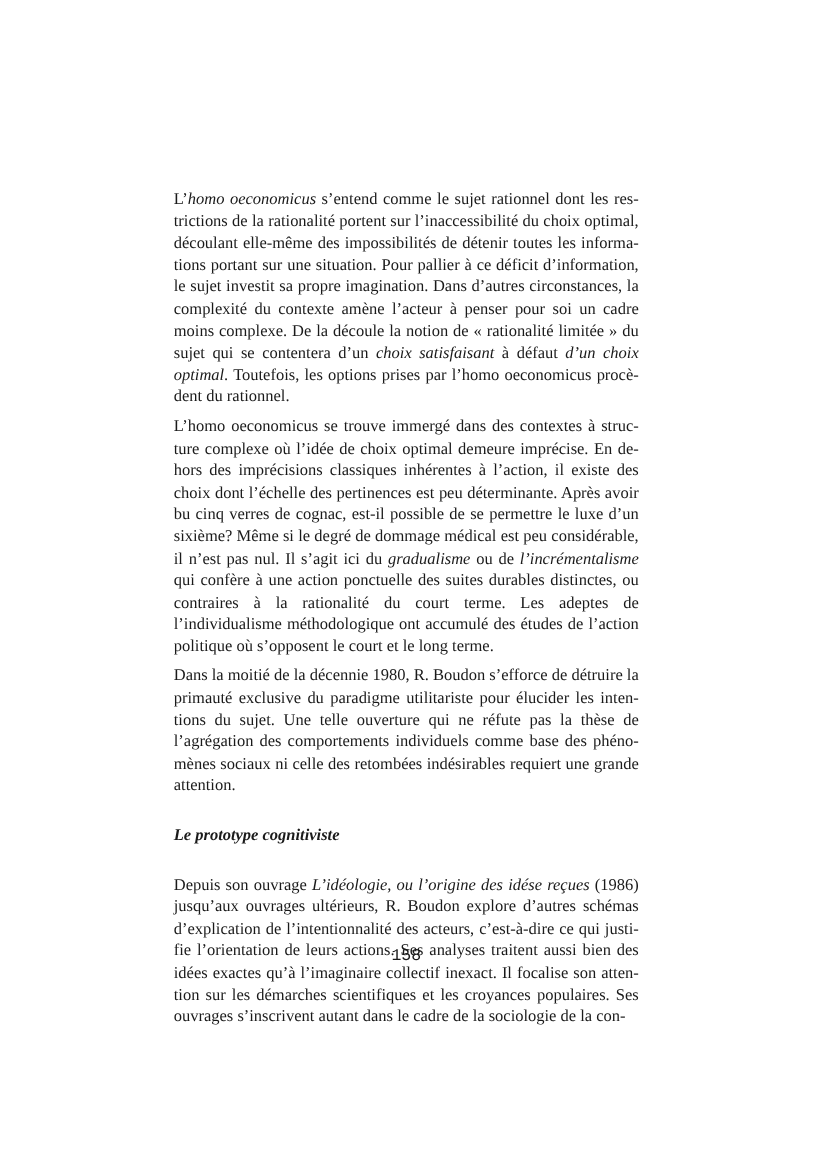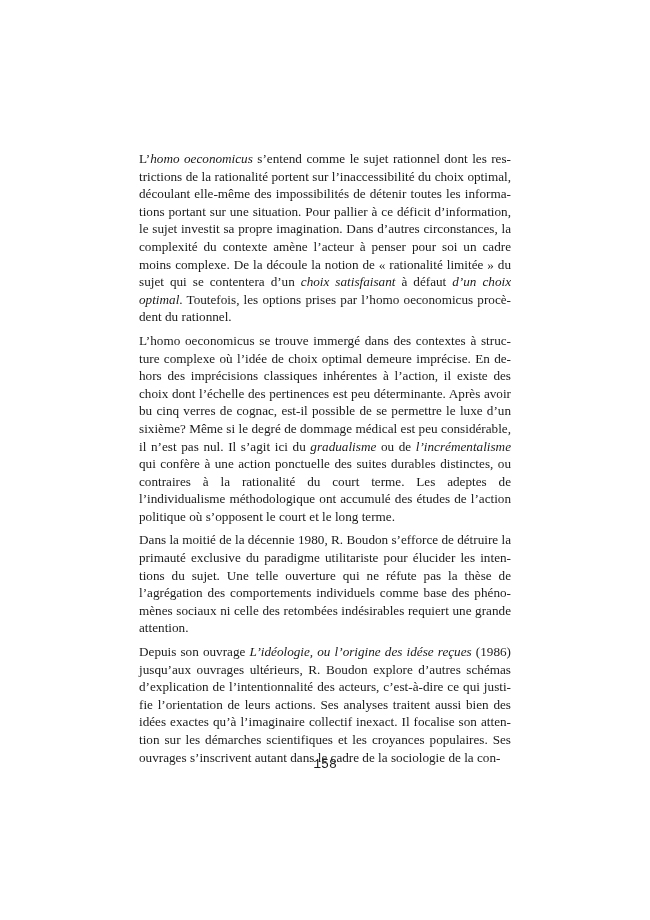--- a/index.html
+++ b/index.html
@@ -43,16 +43,17 @@
     font-family: Liberation Mono, monospace;
   }
 </style>
 </head>
 <body>
 
 <div class="page">
   <p class="para"><span>L’</span><em>homo oeconomicus</em><span> s’entend comme le sujet rationnel dont les res­trictions de la rationalité portent sur l’inaccessibilité du choix optimal, découlant elle-même des impossibilités de détenir toutes les informa­tions portant sur une situation. Pour pallier à ce déficit d’information, le sujet investit sa propre imagination. Dans d’autres circonstances, la complexité du contexte amène l’acteur à penser pour soi un cadre moins complexe. De la découle la notion de « rationalité limitée » du sujet qui se contentera d’un </span><em>choix satisfaisant</em><span> à défaut  </span><em>d’un choix optimal</em><span>. Toutefois, les options prises par l’homo oeconomicus procè­dent du rationnel.</span></p>
   <p class="para"><span>L’homo oeconomicus se trouve immergé dans des contextes à struc­ture complexe où l’idée de choix optimal demeure imprécise. En de­hors des imprécisions classiques inhérentes à l’action, il existe des choix dont l’échelle des pertinences est peu déterminante. Après avoir bu cinq verres  de cognac, est-il possible de se permettre le luxe d’un sixième? Même si le degré de dommage médical est peu considérable, il n’est pas nul. Il s’agit ici du </span><em>gradualisme</em><span> ou de </span><em>l’incrémentalisme</em><span> qui confère à une action ponctuelle des suites durables distinctes, ou contraires à la rationalité du court terme. Les adeptes de l’individualisme méthodologique ont accumulé des études de l’action politique où s’opposent le court et le long terme.</span></p>
   <p class="para"><span>Dans la moitié de la décennie 1980, R. Boudon s’efforce de  détruire la primauté exclusive du paradigme utilitariste pour élucider les inten­tions du sujet. Une telle ouverture qui ne réfute pas la thèse de l’agrégation des comportements individuels comme base des phéno­mènes sociaux ni celle des retombées indésirables requiert une grande attention.</span></p>
+  <div class="heading">Le prototype cognitiviste</div>
   <p class="para"><span>Depuis son ouvrage </span><em>L’idéologie, ou l’origine des idése reçues</em><span> (1986) jusqu’aux ouvrages ultérieurs, R. Boudon explore d’autres schémas d’explication  de l’intentionnalité des acteurs, c’est-à-dire ce qui justi­fie l’orientation de leurs actions. Ses analyses traitent aussi bien des idées exactes qu’à l’imaginaire collectif inexact. Il focalise son atten­tion sur les démarches scientifiques et les croyances populaires. Ses ouvrages s’inscrivent autant dans le cadre de la sociologie de la con-</span></p>
 </div>
 
 <div class="page-number">158</div>
 
 </body></html>

